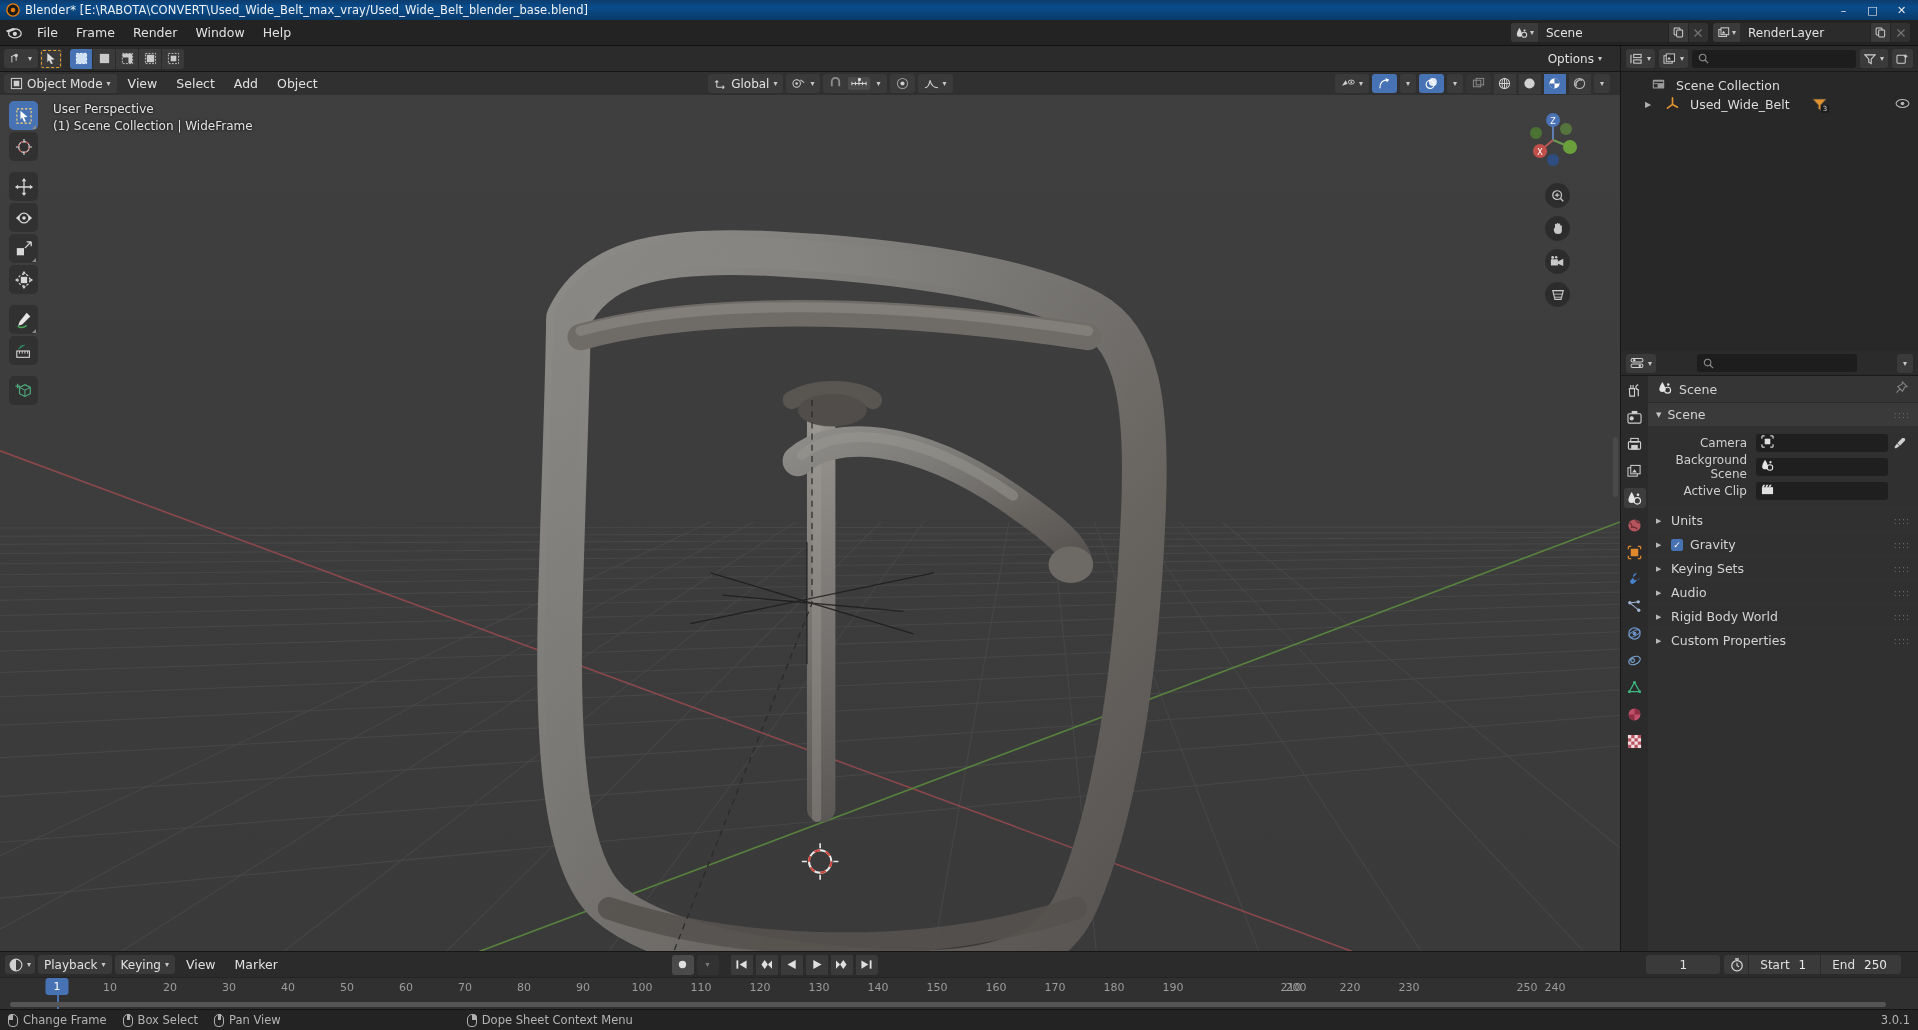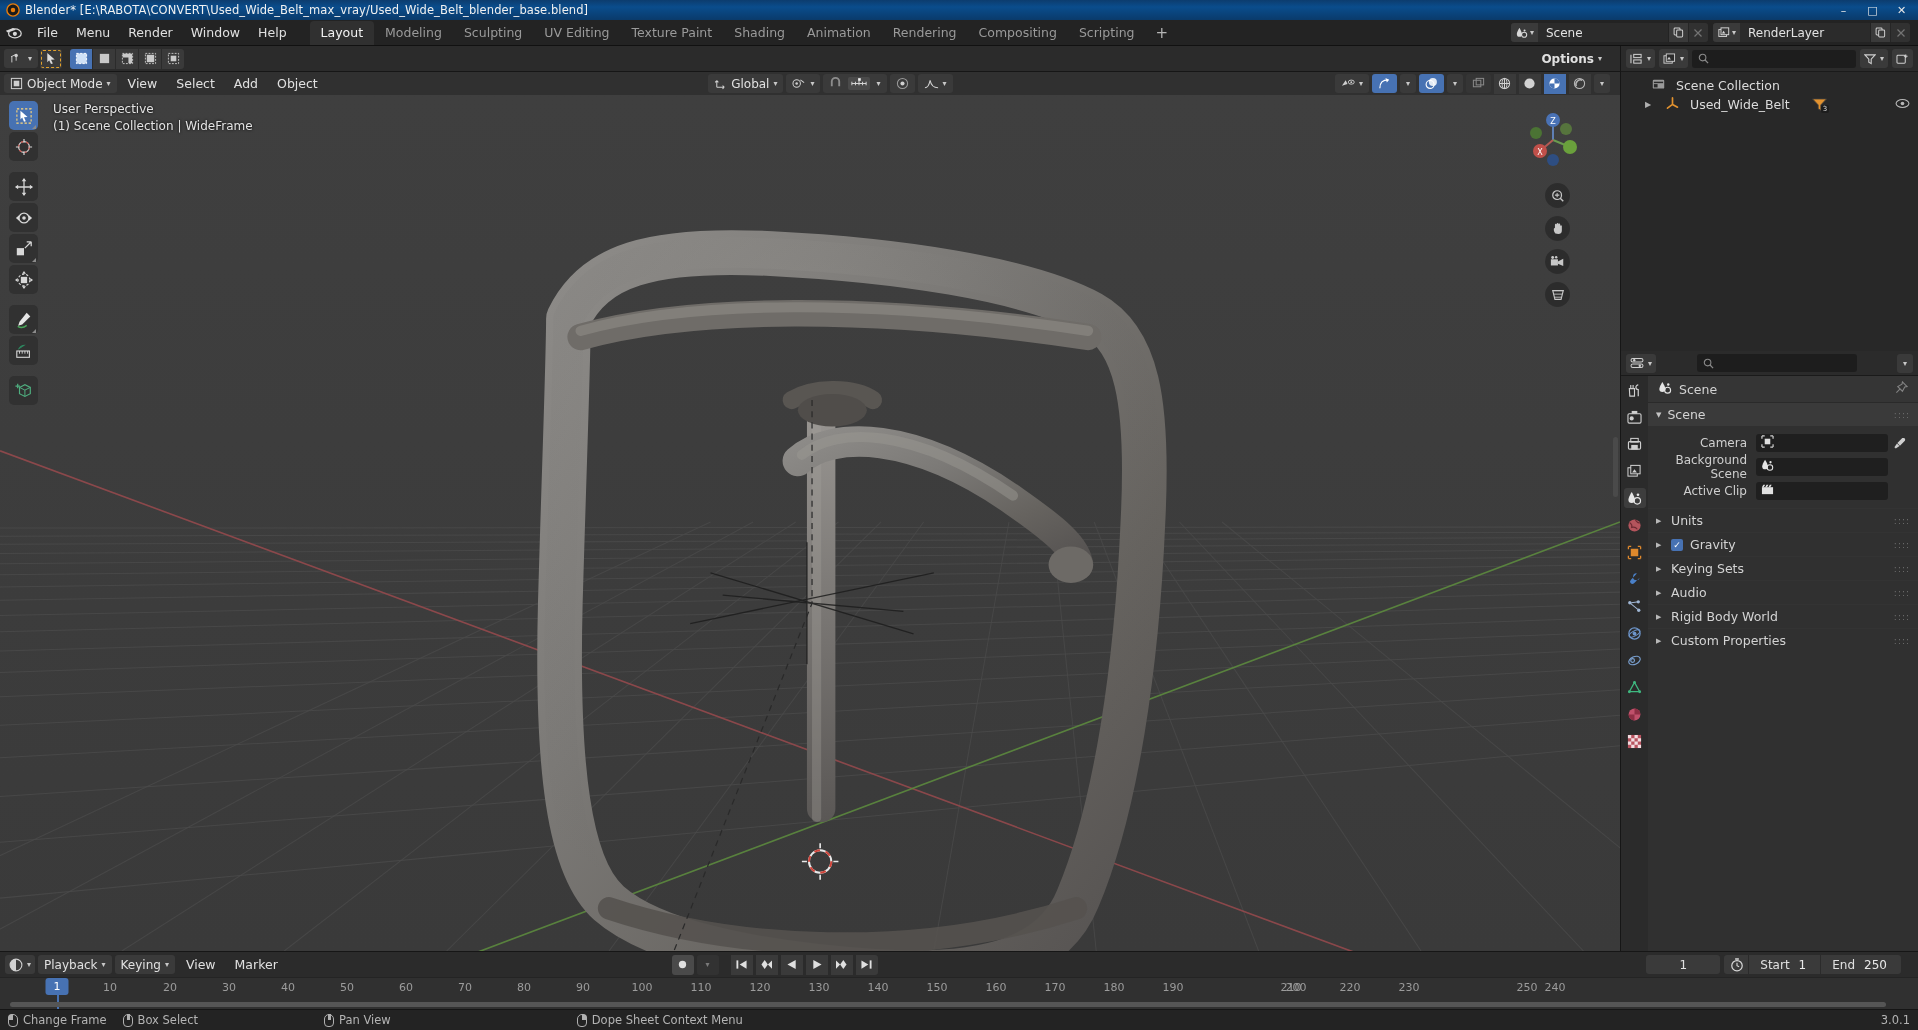--- a/index.html
+++ b/index.html
@@ -280,38 +280,25 @@
 <div class="topbar">
   <span class="blender-logo">
     <svg width="18" height="13" viewBox="0 0 20 14">
       <ellipse cx="11" cy="8" rx="7" ry="5" fill="none" stroke="#d8d8d8" stroke-width="1.4"></ellipse>
       <circle cx="11" cy="8.5" r="2.3" fill="#d8d8d8"></circle>
       <path d="M1 5 L9 2 L12 4 L3 7 Z" fill="#d8d8d8"></path>
     </svg>
   </span>
 
   <span class="menu-item">File</span>
-  <span class="menu-item">Menu</span>
+  <span class="menu-item">Frame</span>
   <span class="menu-item">Render</span>
   <span class="menu-item">Window</span>
   <span class="menu-item">Help</span>
 
-  <span class="ws-tabs">
-    <span class="ws-tab active">Layout</span>
-    <span class="ws-tab">Modeling</span>
-    <span class="ws-tab">Sculpting</span>
-    <span class="ws-tab">UV Editing</span>
-    <span class="ws-tab">Texture Paint</span>
-    <span class="ws-tab">Shading</span>
-    <span class="ws-tab">Animation</span>
-    <span class="ws-tab">Rendering</span>
-    <span class="ws-tab">Compositing</span>
-    <span class="ws-tab">Scripting</span>
-    <span class="ws-add">+</span>
-  </span>
 
   <span class="topbar-right">
     <span class="dd-field">
       <span class="dd-icon-part">
         <svg width="12" height="12" viewBox="0 0 14 14">
           <path d="M4 1 C4 1 1 6 1 8.5 A3 3 0 0 0 7 8.5 C7 6 4 1 4 1Z" fill="#d8d8d8"></path>
           <circle cx="9.5" cy="9" r="3" fill="none" stroke="#d8d8d8" stroke-width="1.2"></circle>
           <circle cx="10" cy="4" r="1.2" fill="#d8d8d8"></circle>
         </svg>
         <span class="chev">▾</span>
@@ -400,21 +387,21 @@
             </svg>
         </span>
         <span class="sq-btn seg">
           <svg width="13" height="13" viewBox="0 0 14 14">
               <rect x="4" y="4" width="6" height="6" fill="#c9c9c9"></rect>
               <rect x="1.5" y="1.5" width="11" height="11" fill="none" stroke="#c9c9c9" stroke-width="1" stroke-dasharray="2 1.4"></rect>
             </svg>
         </span>
       </span>
 
-      <span style="margin-left:auto;display:flex;align-items:center;padding-right:8px;font-weight:bold;">
+      <span style="margin-left:auto;display:flex;align-items:center;padding-right:8px;">
         <span class="hdr-btn flat">
           <span>Options</span>
           <span class="chev">▾</span>
         </span>
       </span>
     </div>
 
     <div class="vp-header2">
       <span class="hdr-btn">
         <svg width="13" height="13" viewBox="0 0 14 14">
@@ -1209,21 +1196,21 @@
 
 <div class="statusbar">
   <span class="sb-item">
     <span class="mouse-ico l"></span>
     <span>Change Frame</span>
   </span>
   <span class="sb-item">
     <span class="mouse-ico m"></span>
     <span>Box Select</span>
   </span>
-  <span class="sb-item" style="margin-left:110px;">
+  <span class="sb-item" style="">
     <span class="mouse-ico m"></span>
     <span>Pan View</span>
   </span>
   <span class="sb-item" style="margin-left:170px;">
     <span class="mouse-ico r"></span>
     <span>Dope Sheet Context Menu</span>
   </span>
   <span class="sb-right">
     <span>3.0.1</span>
   </span>

